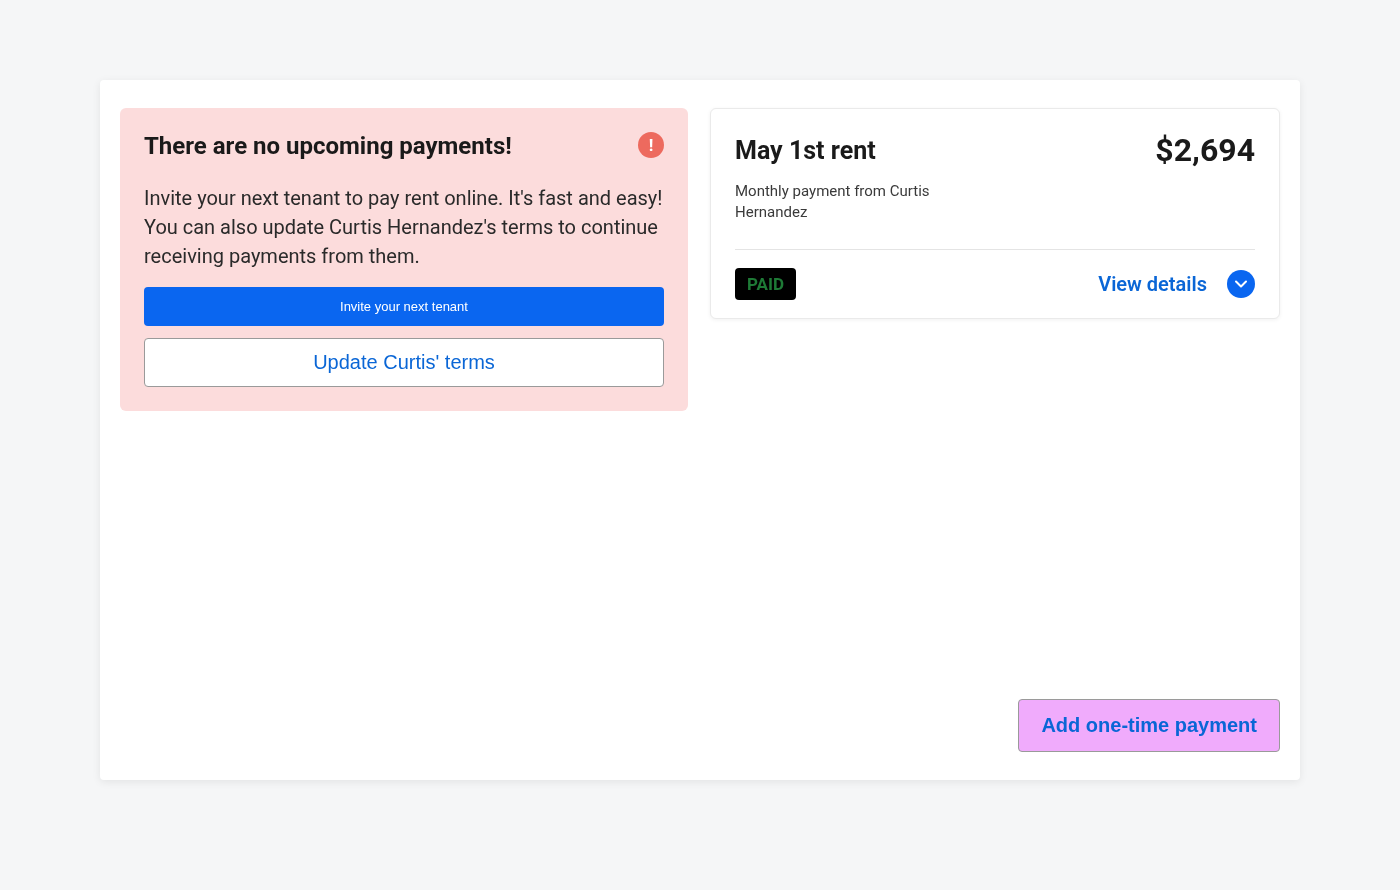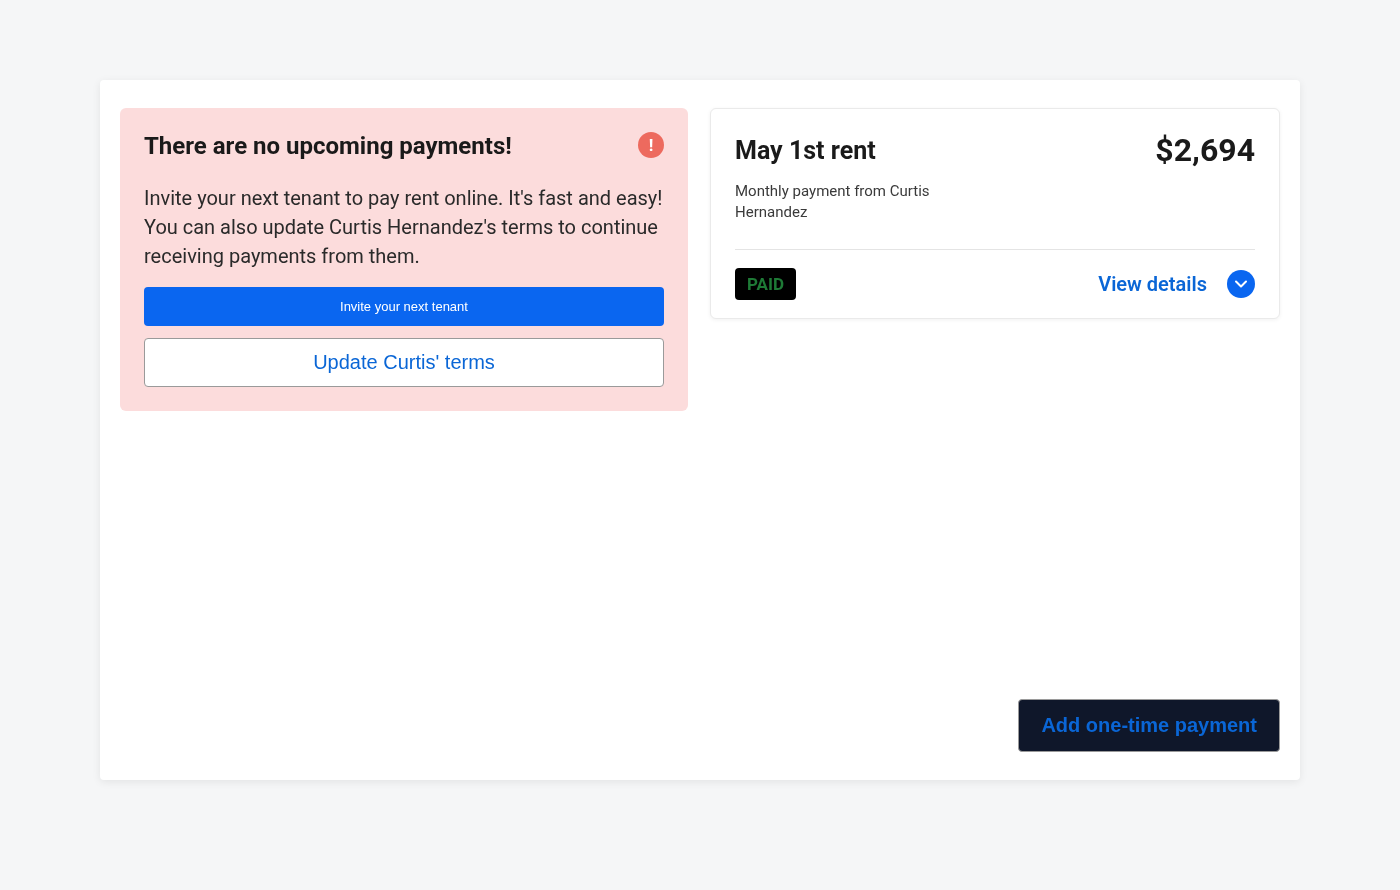--- a/index.html
+++ b/index.html
@@ -176,21 +176,21 @@
       display: flex;
       align-items: center;
       justify-content: center;
     }
     .footer-button-wrap {
       position: absolute;
       bottom: 28px;
       right: 20px;
     }
     .btn-outline {
-      background-color: #0f172a;
+      background-color: #f0abfc;
       color: #0a66d6;
       border: 1px solid #9a9a9a;
       border-radius: 4px;
       padding: 14px 22px;
       font-size: 20px;
       font-weight: 600;
       cursor: pointer;
     }
   </style>
 </head>

